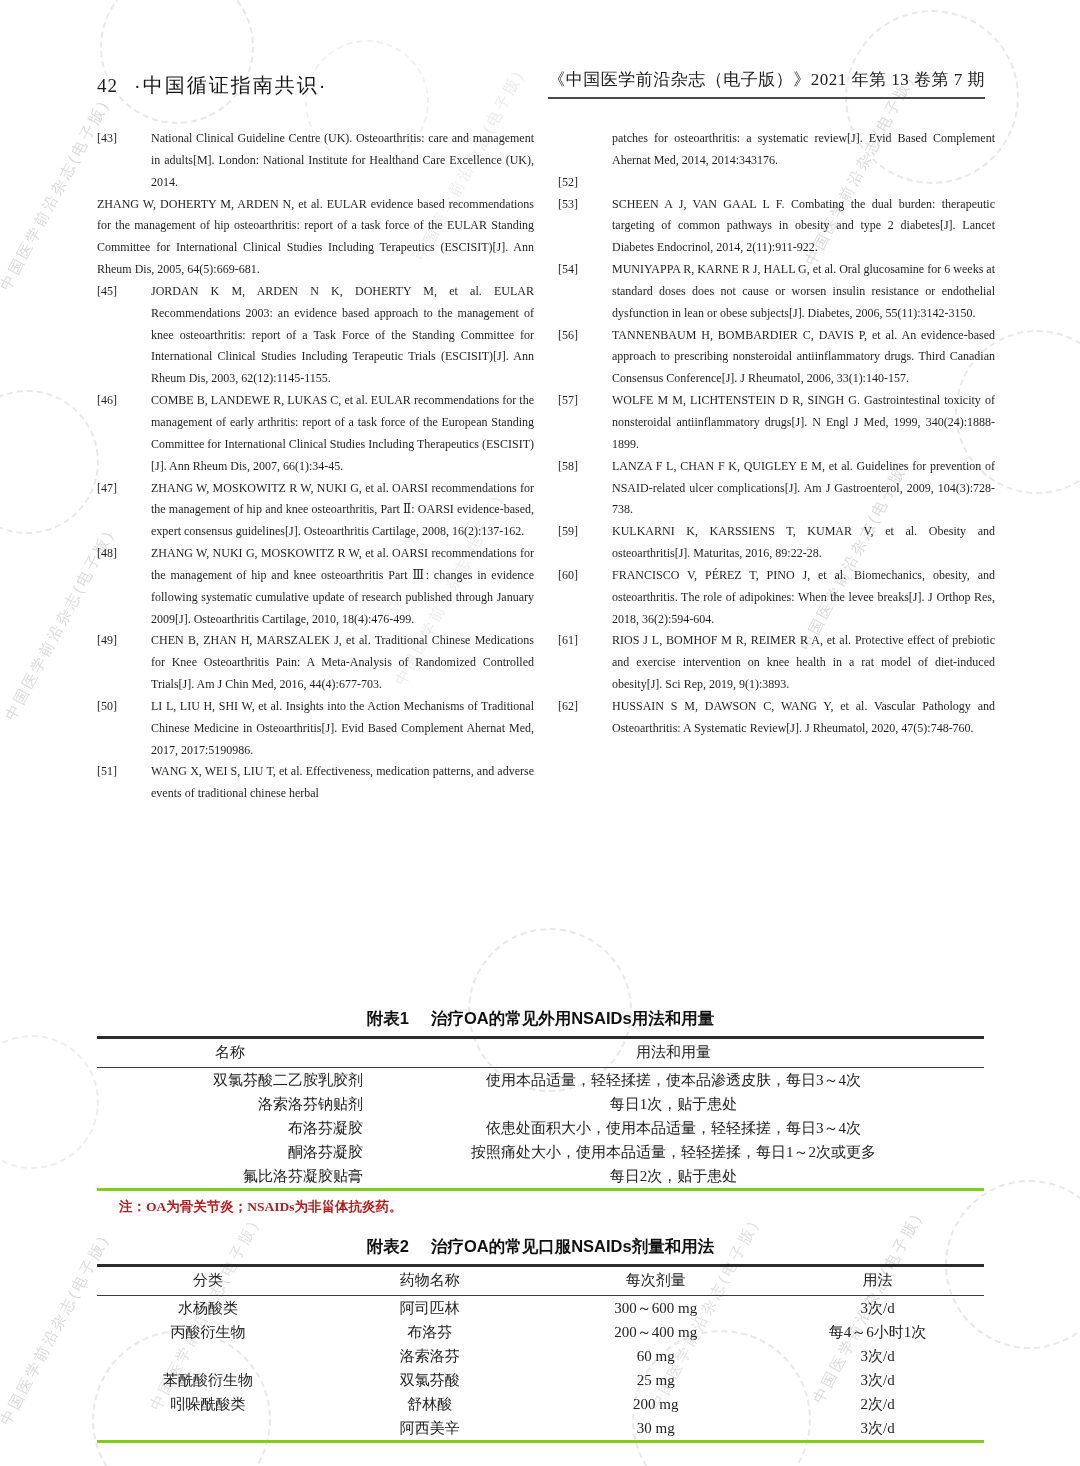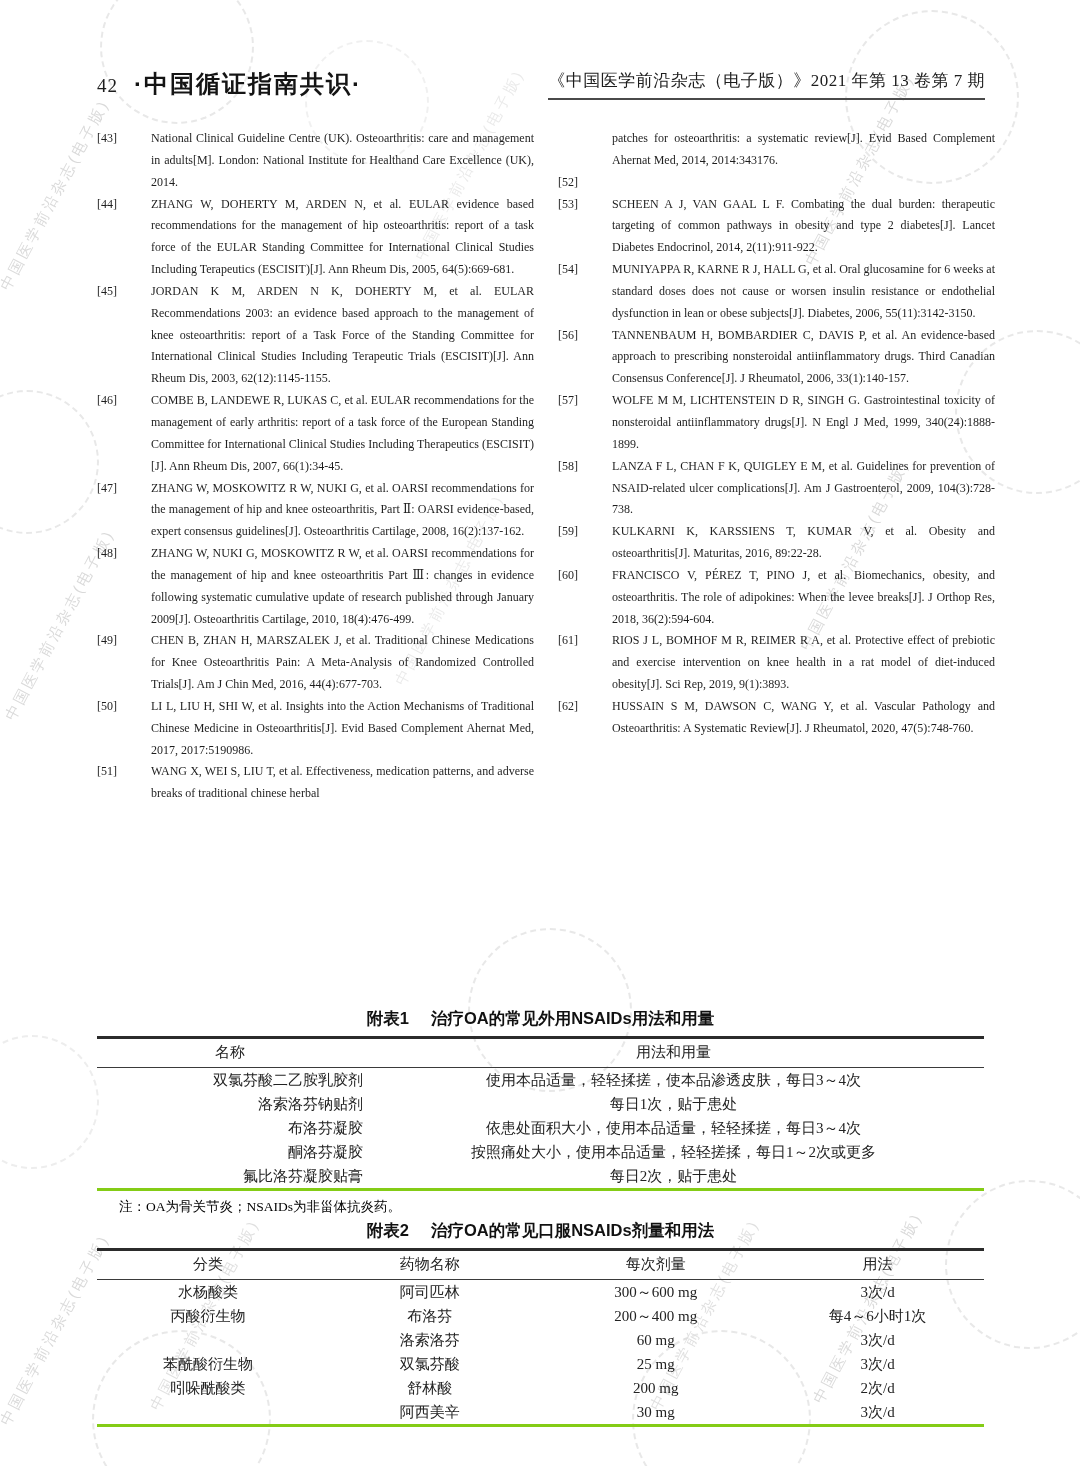--- a/index.html
+++ b/index.html
@@ -49,21 +49,21 @@
   .content-layer { position:absolute; inset:0; z-index:1;border-radius:16px; }
 
   .header {
     position:absolute; top:68px; left:97px; right:95px;
     display:flex; justify-content:space-between; align-items:flex-end;
   }
   .header-left { display:flex; align-items:baseline; }
   .page-num { font-size:19px; margin-right:16px; letter-spacing:1px; }
   .section {
     font-family:"Liberation Sans","DejaVu Sans",sans-serif;
-    font-weight:bold; font-size:24px; letter-spacing:2px; color:#141414;
+    font-weight:normal; font-size:20px; letter-spacing:2px; color:#141414;
   }
   .header-right {
     font-size:17px; letter-spacing:.5px; color:#1d1d1d;
     border-bottom:2px solid #4a4a4a; padding-bottom:6px;
   }
 
   .refs {
     position:absolute; top:128px; width:437px;
     font-size:12px; line-height:21.85px; text-align:justify; color:#1e1e1e;
   }
@@ -88,21 +88,21 @@
   th { font-weight:normal; padding:4px 0 5px; text-align:center; }
   td { padding:2.5px 0; }
   .t1 th:first-child, .t1 td:first-child { width:30%; }
   .t1 td:first-child { text-align:right; }
   .t1 td:last-child  { text-align:center;margin-left:16px; }
   .t2 th, .t2 td { text-align:center; }
   .t2 th:nth-child(1), .t2 td:nth-child(1) { width:25%; }
   .t2 th:nth-child(2), .t2 td:nth-child(2) { width:25%; }
   .t2 th:nth-child(3), .t2 td:nth-child(3) { width:26%; }
   .t2 th:nth-child(4), .t2 td:nth-child(4) { width:24%; }
-  .note { font-size:13.5px; margin:7px 0 4px 22px; color:#000000; }
+  .note { font-size:13.5px; margin:7px 0 20px 22px; color:#b91c1c;font-weight:bold; }
 </style>
 </head>
 <body>
 
 <div class="page">
 
   <div class="wm-layer">
     <span class="wm wm1">中国医学前沿杂志(电子版)</span>
     <span class="wm wm2">中国医学前沿杂志(电子版)</span>
     <span class="wm wm3">中国医学前沿杂志(电子版)</span>
@@ -134,21 +134,20 @@
       </div>
       <div class="header-right">《中国医学前沿杂志（电子版）》2021 年第 13 卷第 7 期</div>
     </div>
 
     <div class="refs refs-left">
         <div class="ref">
           <span class="ref-id">[43]</span>
           <span class="ref-text">National Clinical Guideline Centre (UK). Osteoarthritis: care and management in adults[M]. London: National Institute for Healthand Care Excellence (UK), 2014.</span>
         </div>
         <div class="ref">
-          <span class="ref-id">[44]</span>
           <span class="ref-text">ZHANG W, DOHERTY M, ARDEN N, et al. EULAR evidence based recommendations for the management of hip osteoarthritis: report of a task force of the EULAR Standing Committee for International Clinical Studies Including Terapeutics (ESCISIT)[J]. Ann Rheum Dis, 2005, 64(5):669-681.</span>
         </div>
         <div class="ref">
           <span class="ref-id">[45]</span>
           <span class="ref-text">JORDAN K M, ARDEN N K, DOHERTY M, et al. EULAR Recommendations 2003: an evidence based approach to the management of knee osteoarthritis: report of a Task Force of the Standing Committee for International Clinical Studies Including Terapeutic Trials (ESCISIT)[J]. Ann Rheum Dis, 2003, 62(12):1145-1155.</span>
         </div>
         <div class="ref">
           <span class="ref-id">[46]</span>
           <span class="ref-text">COMBE B, LANDEWE R, LUKAS C, et al. EULAR recommendations for the management of early arthritis: report of a task force of the European Standing Committee for International Clinical Studies Including Therapeutics (ESCISIT)[J]. Ann Rheum Dis, 2007, 66(1):34-45.</span>
         </div>
@@ -163,21 +162,21 @@
         <div class="ref">
           <span class="ref-id">[49]</span>
           <span class="ref-text">CHEN B, ZHAN H, MARSZALEK J, et al. Traditional Chinese Medications for Knee Osteoarthritis Pain: A Meta-Analysis of Randomized Controlled Trials[J]. Am J Chin Med, 2016, 44(4):677-703.</span>
         </div>
         <div class="ref">
           <span class="ref-id">[50]</span>
           <span class="ref-text">LI L, LIU H, SHI W, et al. Insights into the Action Mechanisms of Traditional Chinese Medicine in Osteoarthritis[J]. Evid Based Complement Ahernat Med, 2017, 2017:5190986.</span>
         </div>
         <div class="ref">
           <span class="ref-id">[51]</span>
-          <span class="ref-text">WANG X, WEI S, LIU T, et al. Effectiveness, medication patterns, and adverse breaks of traditional chinese herbal</span>
+          <span class="ref-text">WANG X, WEI S, LIU T, et al. Effectiveness, medication patterns, and adverse events of traditional chinese herbal</span>
         </div>
       </div>
     <div class="refs refs-right">
         <div class="ref">
           <span class="ref-id"></span>
           <span class="ref-text">patches for osteoarthritis: a systematic review[J]. Evid Based Complement Ahernat Med, 2014, 2014:343176.</span>
         </div>
         <div class="ref">
           <span class="ref-id">[52]</span>
         </div>

